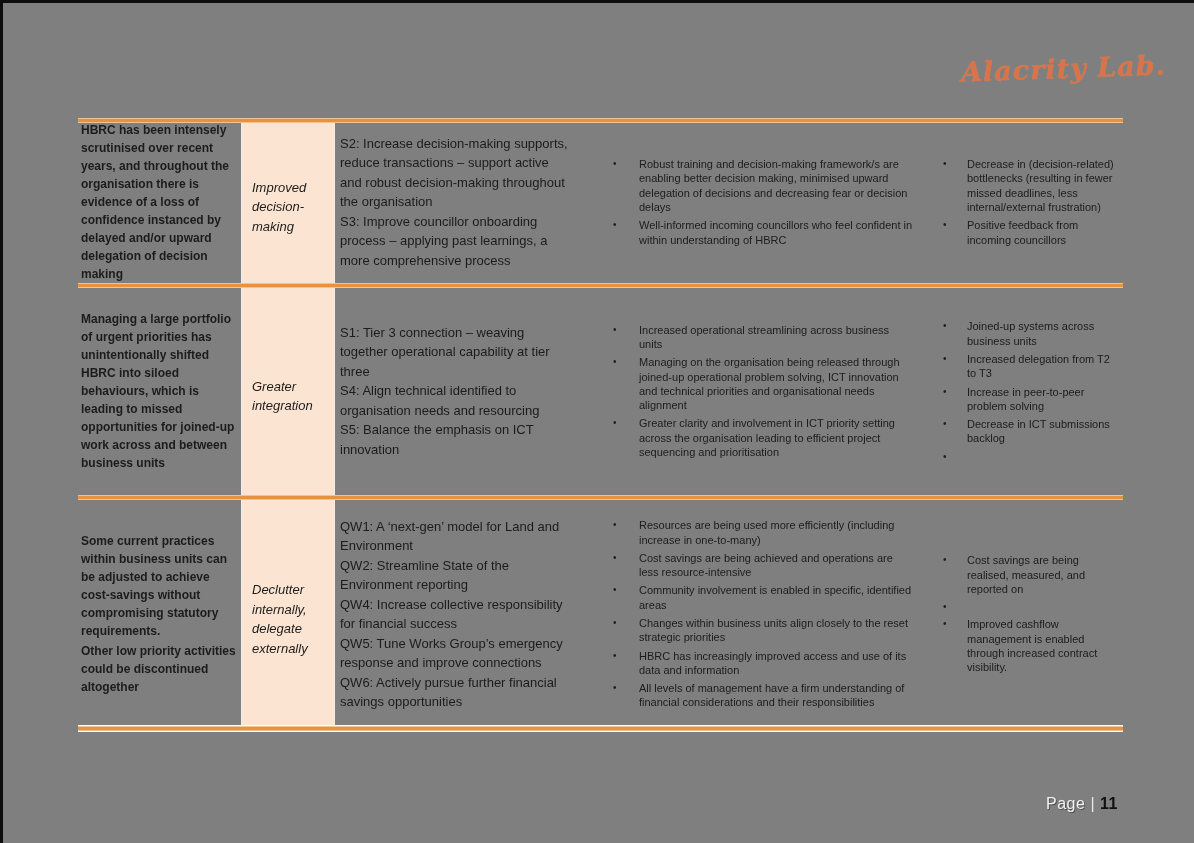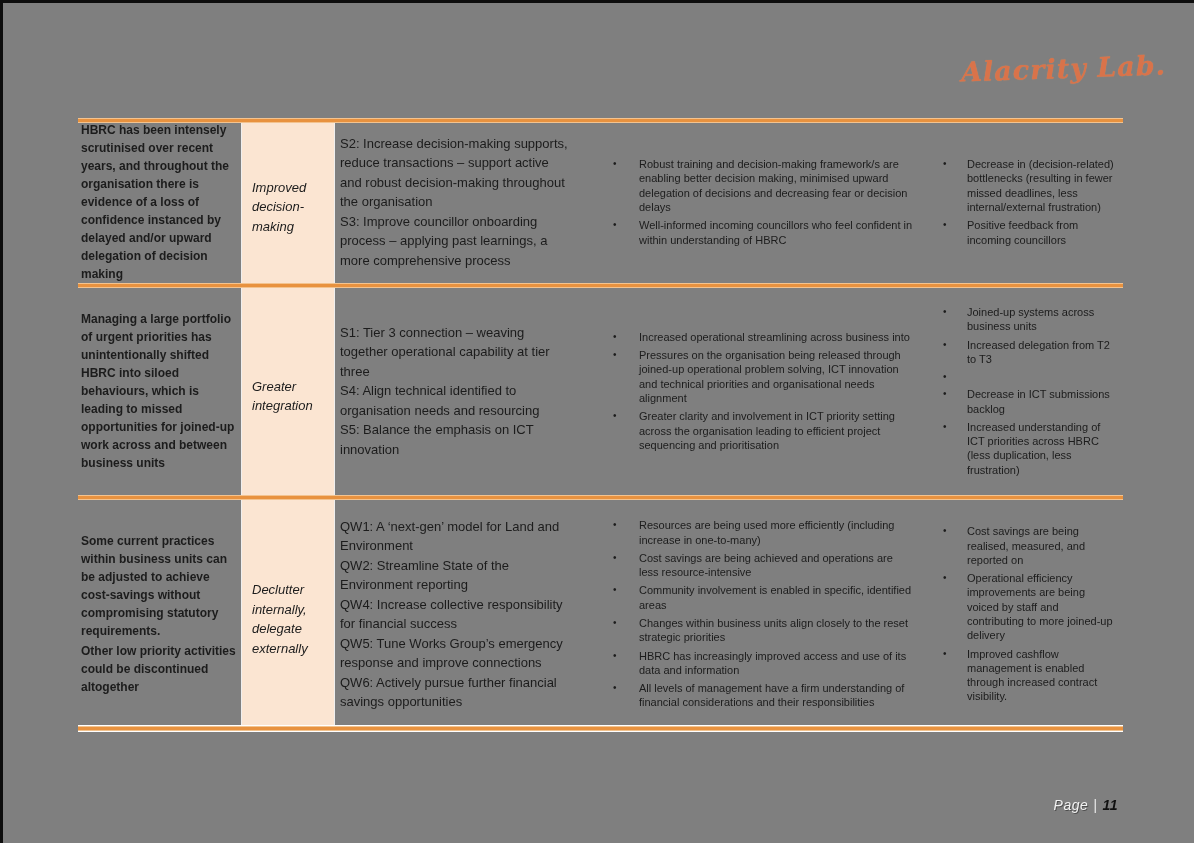--- a/index.html
+++ b/index.html
@@ -104,23 +104,22 @@
   .hline-bottom {
     top: 607px; height: 5px;
     background: linear-gradient(#f8ddb9, #e8923f 30%, #e8923f 72%, #f8ddb9);
     box-shadow: 0 -1px 0 #ffffff, 0 1px 0 #ffffff;
   }
 
   
   .footer {
     position: absolute;
     right: 76px; bottom: 30px;
-    font-size: 14px;
+    font-size: 16px;
     letter-spacing: .5px;
-    font-style: italic;
   }
   .footer .page-word { color: #f2f2f2; text-shadow: 1px 1px 0 rgba(40,40,40,.55); }
   .footer .page-sep  { color: #e8e8e8; margin: 0 5px; }
   .footer .page-num  { color: #111; font-weight: bold; }
 </style>
 </head>
 <body>
 
 <div class="logo">Alacrity Lab.</div>
 
@@ -167,50 +166,50 @@
       <span>Greater integration</span>
     </div>
     <div class="cell cell-strategies">
       <p>S1: Tier 3 connection – weaving together operational capability at tier three</p>
       <p>S4: Align technical identified to organisation needs and resourcing</p>
       <p>S5: Balance the emphasis on ICT innovation</p>
     </div>
     <div class="cell cell-outcomes">
       <div class="bullet-item">
         <span class="bullet">•</span>
-        <span class="bullet-text">Increased operational streamlining across business into</span>
-      </div>
-      <div class="bullet-item">
-        <span class="bullet">•</span>
-        <span class="bullet-text">Pressures on the organisation being released through joined-up operational problem solving, ICT innovation and technical priorities and organisational needs alignment</span>
+        <span class="bullet-text">Increased operational streamlining across business units</span>
+      </div>
+      <div class="bullet-item">
+        <span class="bullet">•</span>
+        <span class="bullet-text">Managing on the organisation being released through joined-up operational problem solving, ICT innovation and technical priorities and organisational needs alignment</span>
       </div>
       <div class="bullet-item">
         <span class="bullet">•</span>
         <span class="bullet-text">Greater clarity and involvement in ICT priority setting across the organisation leading to efficient project sequencing and prioritisation</span>
       </div>
     </div>
     <div class="cell cell-measures">
       <div class="bullet-item">
         <span class="bullet">•</span>
         <span class="bullet-text">Joined-up systems across business units</span>
       </div>
       <div class="bullet-item">
         <span class="bullet">•</span>
         <span class="bullet-text">Increased delegation from T2 to T3</span>
       </div>
       <div class="bullet-item">
         <span class="bullet">•</span>
+        <span class="bullet-text">Increase in peer-to-peer problem solving</span>
       </div>
       <div class="bullet-item">
         <span class="bullet">•</span>
         <span class="bullet-text">Decrease in ICT submissions backlog</span>
       </div>
       <div class="bullet-item">
         <span class="bullet">•</span>
-        <span class="bullet-text">Increased understanding of ICT priorities across HBRC (less duplication, less frustration)</span>
       </div>
     </div>
   </div>
 
   <div class="trow trow-2">
     <div class="cell cell-problem">
       <p>Some current practices within business units can be adjusted to achieve cost-savings without compromising statutory requirements.</p>
       <p>Other low priority activities could be discontinued altogether</p>
     </div>
     <div class="cell cell-theme">
@@ -249,21 +248,20 @@
         <span class="bullet-text">All levels of management have a firm understanding of financial considerations and their responsibilities</span>
       </div>
     </div>
     <div class="cell cell-measures">
       <div class="bullet-item">
         <span class="bullet">•</span>
         <span class="bullet-text">Cost savings are being realised, measured, and reported on</span>
       </div>
       <div class="bullet-item">
         <span class="bullet">•</span>
-        <span class="bullet-text">Operational efficiency improvements are being voiced by staff and contributing to more joined-up delivery</span>
       </div>
       <div class="bullet-item">
         <span class="bullet">•</span>
         <span class="bullet-text">Improved cashflow management is enabled through increased contract visibility.</span>
       </div>
     </div>
   </div>
 
   <div class="hline hline-top"></div>
   <div class="hline hline-mid-1"></div>

